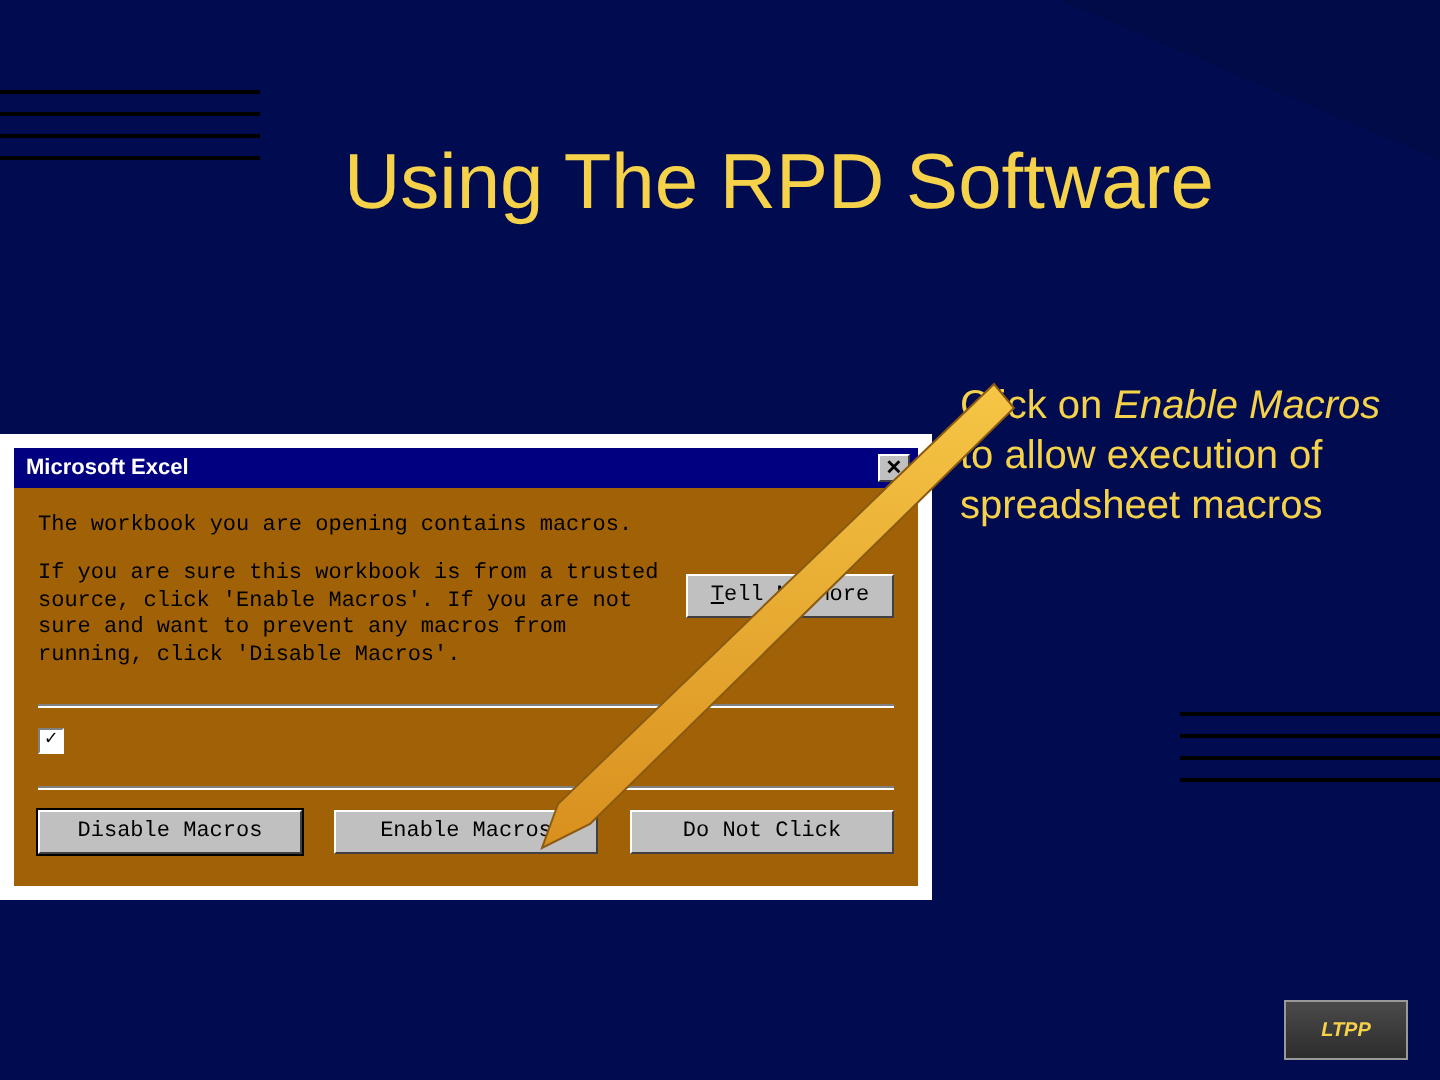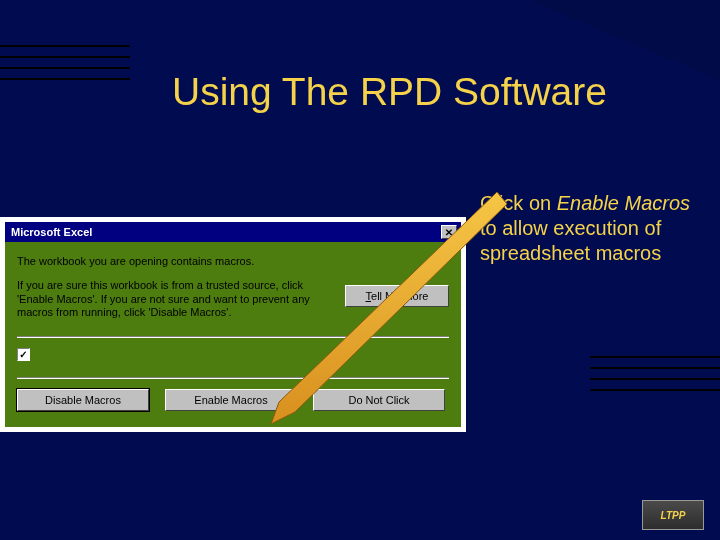--- a/index.html
+++ b/index.html
@@ -22,33 +22,33 @@
     position:absolute; left:172px; top:70px;
     color:#f5d24a; font-family:Verdana,sans-serif; font-size:39px; font-weight:400;
   }
   .caption {
     position:absolute; left:480px; top:191px; width:220px;
     color:#f5d24a; font-family:Verdana,sans-serif; font-size:20px; line-height:1.25;
   }
   .caption em { font-style:italic; }
   .dialog {
     position:absolute; left:0; top:217px; width:466px;
-    background:#4d7c0f; border:5px solid #ffffff; font-size:11px;
+    background:#a16207; border:7px solid #ffffff; font-size:11px;
   }
   .dlg-titlebar {
     display:flex; justify-content:space-between; align-items:center;
     background:#000080; color:#fff; padding:3px 4px 3px 6px; font-weight:bold;
   }
   .closebtn {
     width:16px; height:14px; background:#c0c0c0; color:#000;
     font-size:10px; font-weight:bold; text-align:center; line-height:13px;
     border:1px solid #fff; border-right-color:#404040; border-bottom-color:#404040;
     cursor:pointer;
   }
-  .dlg-body { padding:13px 12px 16px 12px; color:#000; }
+  .dlg-body { padding:13px 12px 16px 12px; color:#000;font-family:Liberation Mono, monospace; }
   .p1 { margin-bottom:10px; line-height:1.25; }
   .row-tm { display:flex; align-items:flex-start; gap:10px; }
   .p2 { flex:1; line-height:1.25; }
   .tm { width:104px; margin-top:6px; }
   .btn {
     display:inline-block; text-align:center; background:#c0c0c0;
     border:1px solid #fff; border-right-color:#404040; border-bottom-color:#404040;
     padding:4px 0; cursor:pointer;
   }
   .hr { height:2px; background:#808080; border-bottom:1px solid #fff; margin:16px 0 10px 0; }

